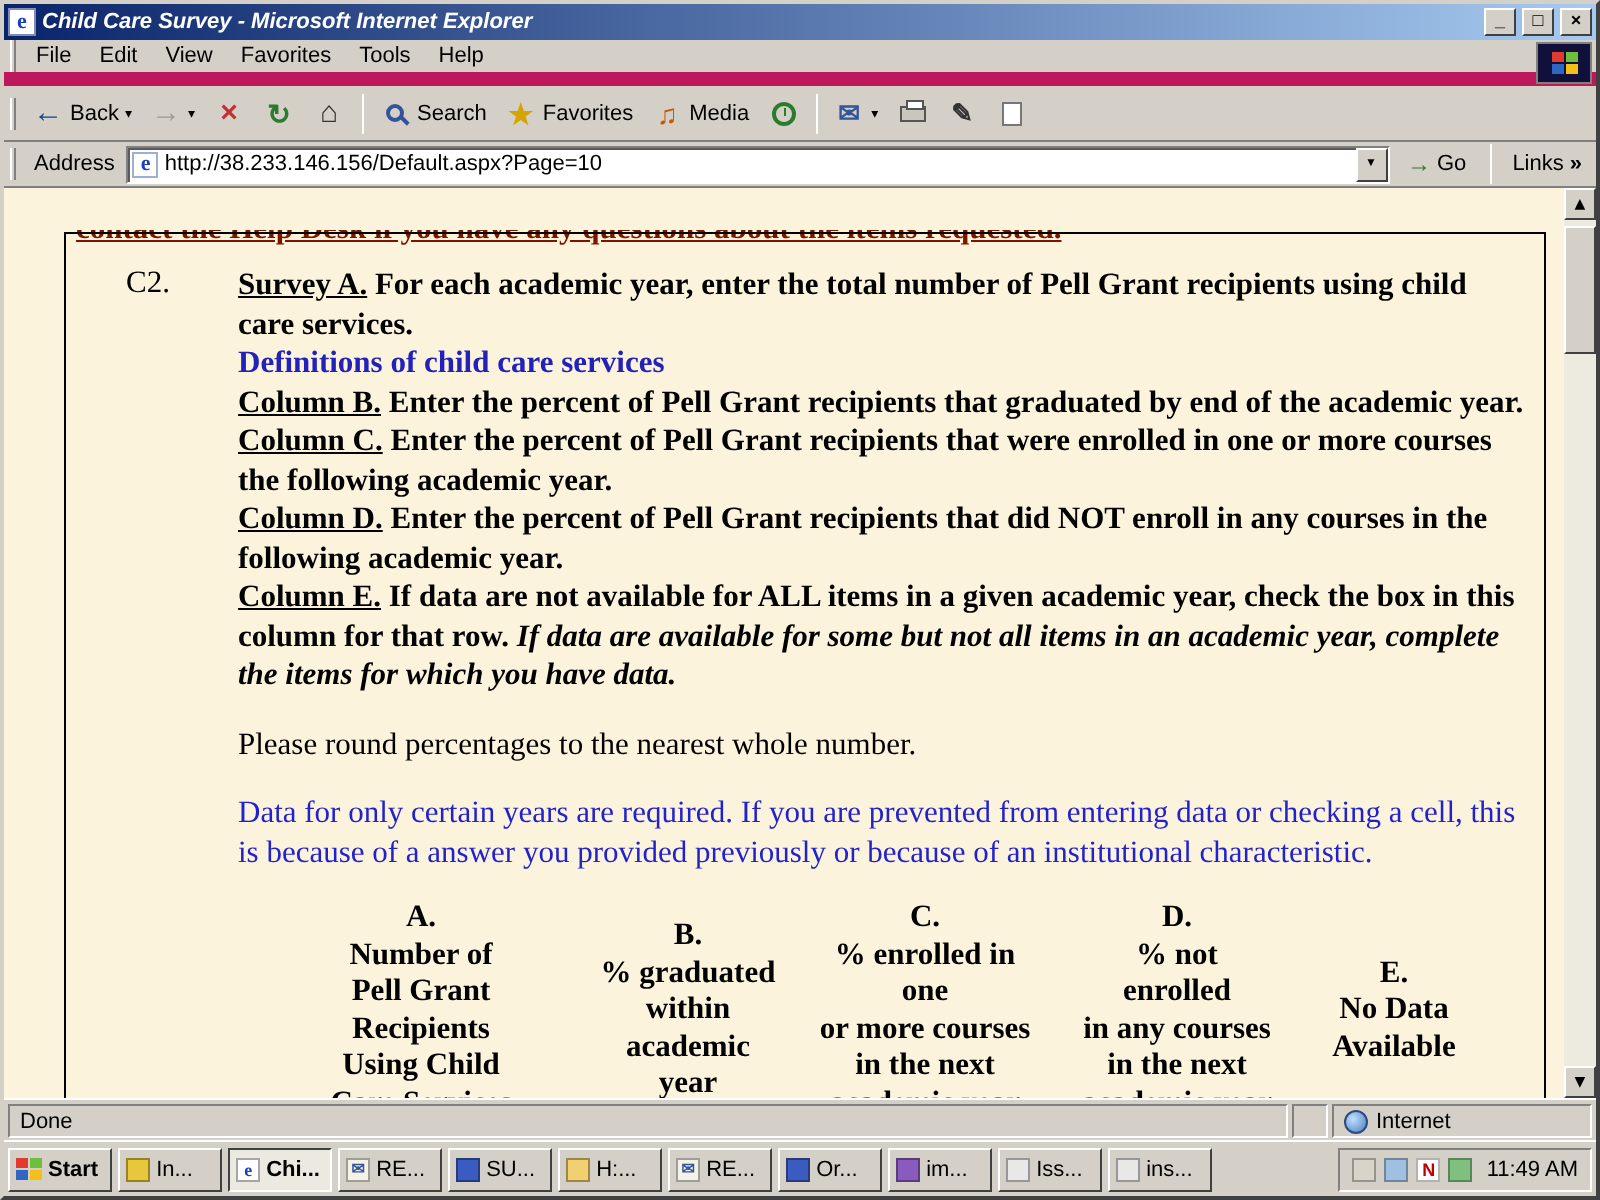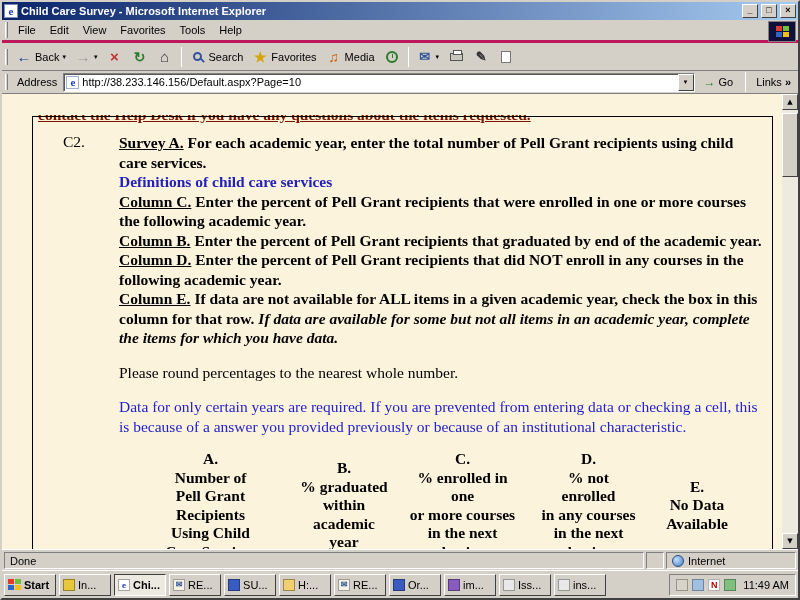--- a/index.html
+++ b/index.html
@@ -8,28 +8,28 @@
 
   .window { position: absolute; inset: 0; display: flex; flex-direction: column;
             border: 2px solid; border-color: #D4D0C8 #404040 #404040 #D4D0C8; background: #D4D0C8; }
 
   
   .titlebar { height: 18px; background: linear-gradient(90deg, #0A246A, #A6CAF0);
               display: flex; align-items: center; gap: 3px; padding: 0 2px; flex: 0 0 auto; }
   .title-icon { width: 14px; height: 14px; background: #fff; border: 1px solid #7d8db5;
                 color: #1a3fbf; font-family: "Liberation Serif", serif; font-weight: bold;
                 font-size: 11px; line-height: 12px; text-align: center; flex: 0 0 auto; }
-  .title-text { color: #fff; font-weight: bold; flex: 1; white-space: nowrap; overflow: hidden; }
+  .title-text { color: #fff; font-weight: bold; flex: 1; white-space: nowrap; overflow: hidden; font-style: italic; }
   .win-btn { width: 16px; height: 14px; background: #D4D0C8; border: 1px solid;
              border-color: #fff #404040 #404040 #fff; font-size: 9px; line-height: 11px;
              text-align: center; font-weight: bold; flex: 0 0 auto; }
 
   
   .menubar { height: 23px; display: flex; align-items: center; padding-left: 2px;
-             border-bottom: 3px solid #be185d; position: relative; flex: 0 0 auto; background: #D4D0C8; }
+             border-bottom: 7px solid #be185d; position: relative; flex: 0 0 auto; background: #D4D0C8; }
   .grip { width: 3px; height: 16px; border-left: 1px solid #fff; border-right: 1px solid #808080;
           margin: 0 3px 0 1px; flex: 0 0 auto; }
   .menu-item { padding: 3px 7px; }
   .throbber { position: absolute; right: 2px; top: 1px; width: 28px; height: 21px;
               background: #10103a; border: 1px solid #808080; display: flex;
               align-items: center; justify-content: center; }
   .flag { display: grid; grid-template-columns: 6px 6px; grid-template-rows: 5px 5px; gap: 1px; }
   .flag i { display: block; }
   .flag .f1{background:#e23a2e;} .flag .f2{background:#6fbf3a;} .flag .f3{background:#2f66c4;} .flag .f4{background:#f2c018;}
 
@@ -267,22 +267,22 @@
     <div class="clipped-line">
       <span>contact the Help Desk if you have any questions about the items requested.</span>
     </div>
 
     <div class="survey-box">
       <div class="q-row">
         <div class="q-num">C2.</div>
         <div class="q-body">
           <p><span class="ulabel">Survey A.</span><span> For each academic year, enter the total number of Pell Grant recipients using child care services.</span></p>
           <p class="deflink">Definitions of child care services</p>
+          <p><span class="ulabel">Column B.</span><span> Enter the percent of Pell Grant recipients that graduated by end of the academic year.</span></p>
           <p><span class="ulabel">Column C.</span><span> Enter the percent of Pell Grant recipients that were enrolled in one or more courses the following academic year.</span></p>
-          <p><span class="ulabel">Column B.</span><span> Enter the percent of Pell Grant recipients that graduated by end of the academic year.</span></p>
           <p><span class="ulabel">Column D.</span><span> Enter the percent of Pell Grant recipients that did NOT enroll in any courses in the following academic year.</span></p>
           <p><span class="ulabel">Column E.</span><span> If data are not available for ALL items in a given academic year, check the box in this column for that row. </span><span class="q-italic">If data are available for some but not all items in an academic year, complete the items for which you have data.</span></p>
           <p class="note">Please round percentages to the nearest whole number.</p>
           <p class="blue-note">Data for only certain years are required. If you are prevented from entering data or checking a cell, this is because of a answer you provided previously or because of an institutional characteristic.</p>
         </div>
       </div>
       <div class="headers-row">
         <div class="hdr hdr-a">A.
 Number of
 Pell Grant

